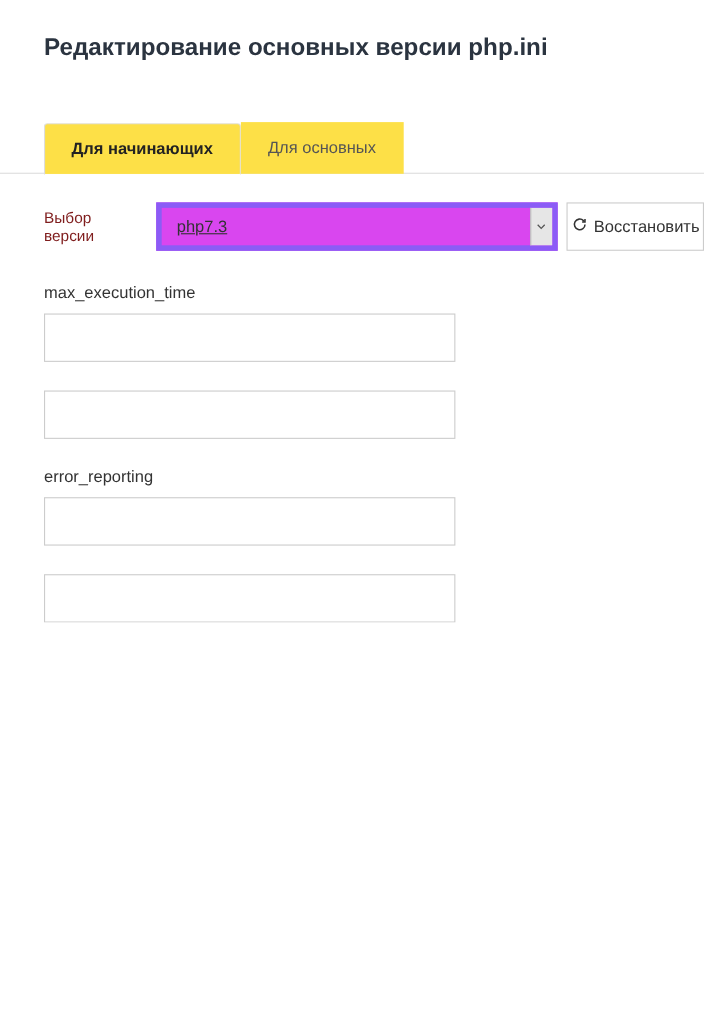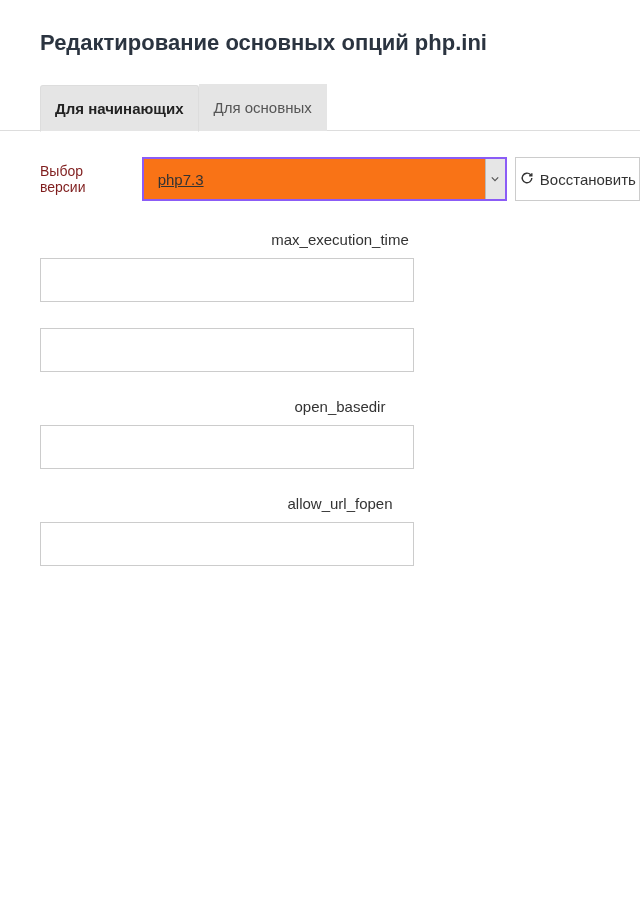--- a/index.html
+++ b/index.html
@@ -26,28 +26,29 @@
     .tabs::after {
       content: "";
       position: absolute;
       left: -40px;
       right: -40px;
       bottom: 0;
       border-bottom: 1px solid #ddd;
       z-index: 0;
     }
     .tab {
-      padding: 14px 14px;
+      padding: 14px 24px;
       font-size: 15px;
       color: #555;
       cursor: pointer;
       border: 1px solid transparent;
       position: relative;
       z-index: 1;
-      background: #e5e5e5;
+      background: #fde047;
+      margin-top: 27px;
     }
     .tab.active {
       font-weight: bold;
       color: #222;
       border: 1px solid #ddd;
       border-bottom: 1px solid #fff;
       border-radius: 3px 3px 0 0;
       margin-bottom: -1px;
     }
     .version-row {
@@ -59,24 +60,24 @@
     }
     .version-label {
       font-size: 14px;
       color: #7f1d1d;
       margin-right: 2px;
     }
     .select-wrap {
       position: relative;
       display: flex;
       align-items: stretch;
-      border: 2px solid #8b5cf6;
+      border: 5px solid #8b5cf6;
       height: 44px;
       width: 368px;
-      background: #f97316;
+      background: #d946ef;
       text-decoration: underline;
     }
     .select-text {
       flex: 1;
       padding: 0 14px;
       display: flex;
       align-items: center;
       font-size: 15px;
       color: #333;
     }
@@ -114,37 +115,36 @@
     .fields {
       display: flex;
       flex-direction: column;
       gap: 26px;
     }
     .field-label {
       font-size: 15px;
       color: #333;
       margin-bottom: 10px;
       display: block;
-      text-align: center;
     }
     .field-input {
       width: 374px;
       height: 44px;
       border: 1px solid #ccc;
       padding: 0 12px;
       font-size: 15px;
       color: #333;
       background: #fff;
     }
   </style>
 </head>
 <body>
 
 <div class="page">
-  <h1 class="page-title">Редактирование основных опций php.ini</h1>
+  <h1 class="page-title">Редактирование основных версии php.ini</h1>
 
   <div class="tabs">
     <div class="tab active">Для начинающих</div>
     <div class="tab">Для основных</div>
   </div>
 
   <div class="version-row">
     <span class="version-label">Выбор версии</span>
     <div class="select-wrap">
       <div class="select-text">php7.3</div>
@@ -167,21 +167,20 @@
 
   <div class="fields">
     <div>
       <label class="field-label">max_execution_time</label>
       <input class="field-input" value="" style="">
     </div>
     <div>
       <input class="field-input" value="" style="">
     </div>
     <div>
-      <label class="field-label">open_basedir</label>
+      <label class="field-label">error_reporting</label>
       <input class="field-input" value="" style="">
     </div>
     <div>
-      <label class="field-label">allow_url_fopen</label>
       <input class="field-input" value="" style="">
     </div>
   </div>
 </div>
 
 </body></html>

